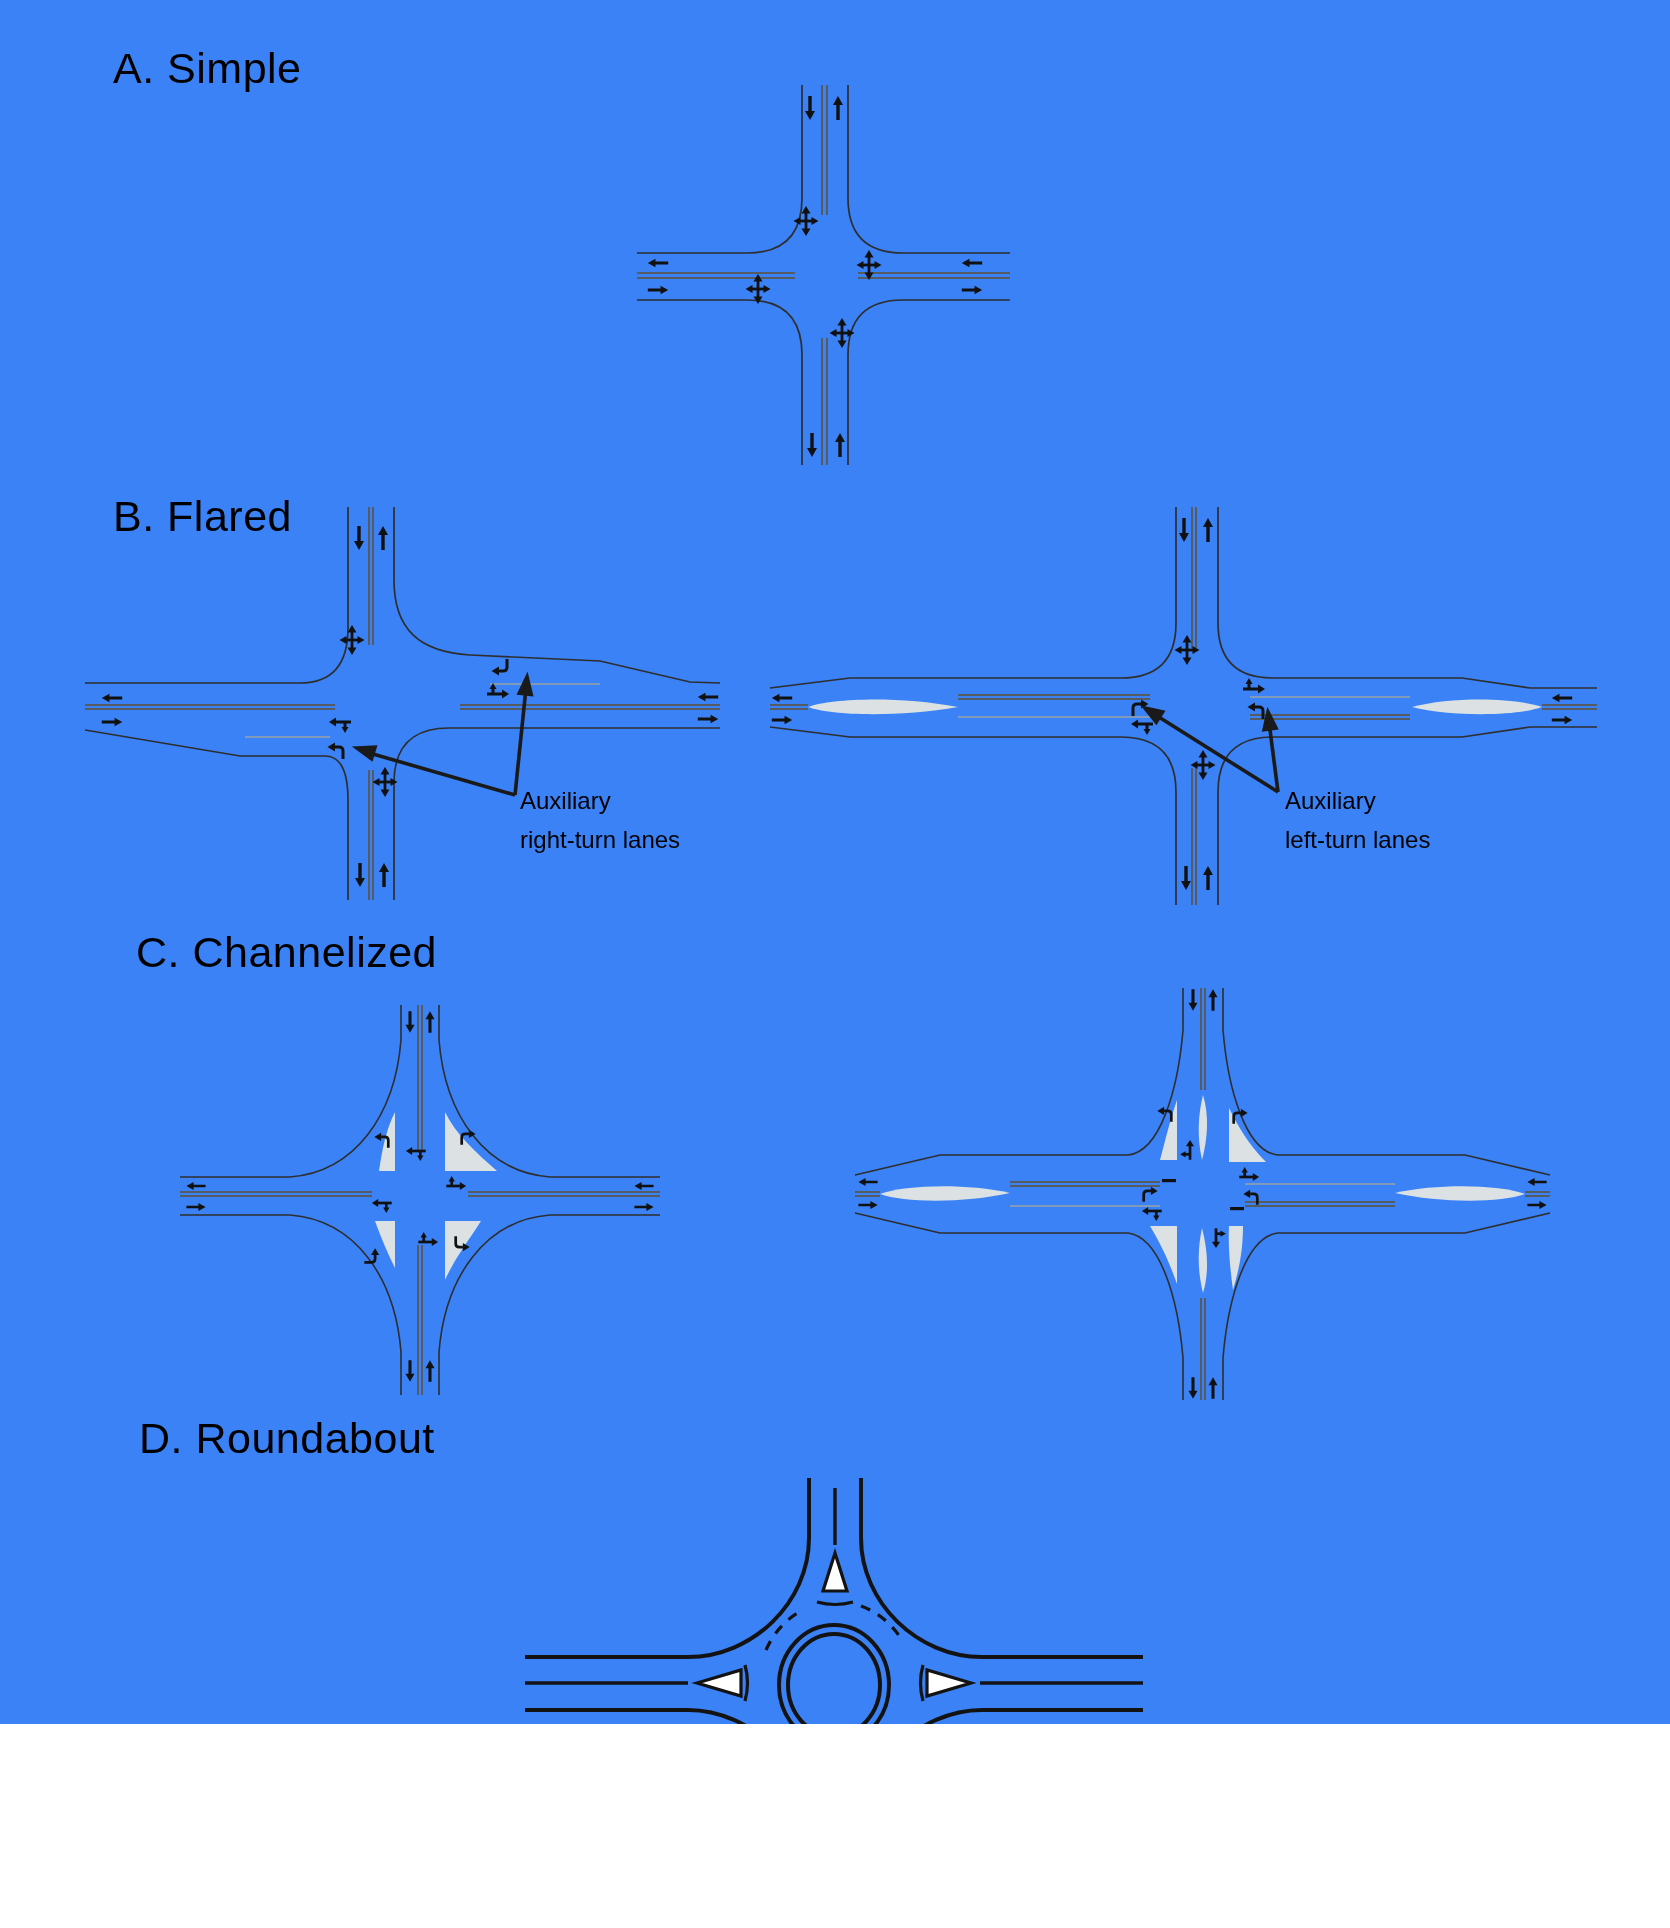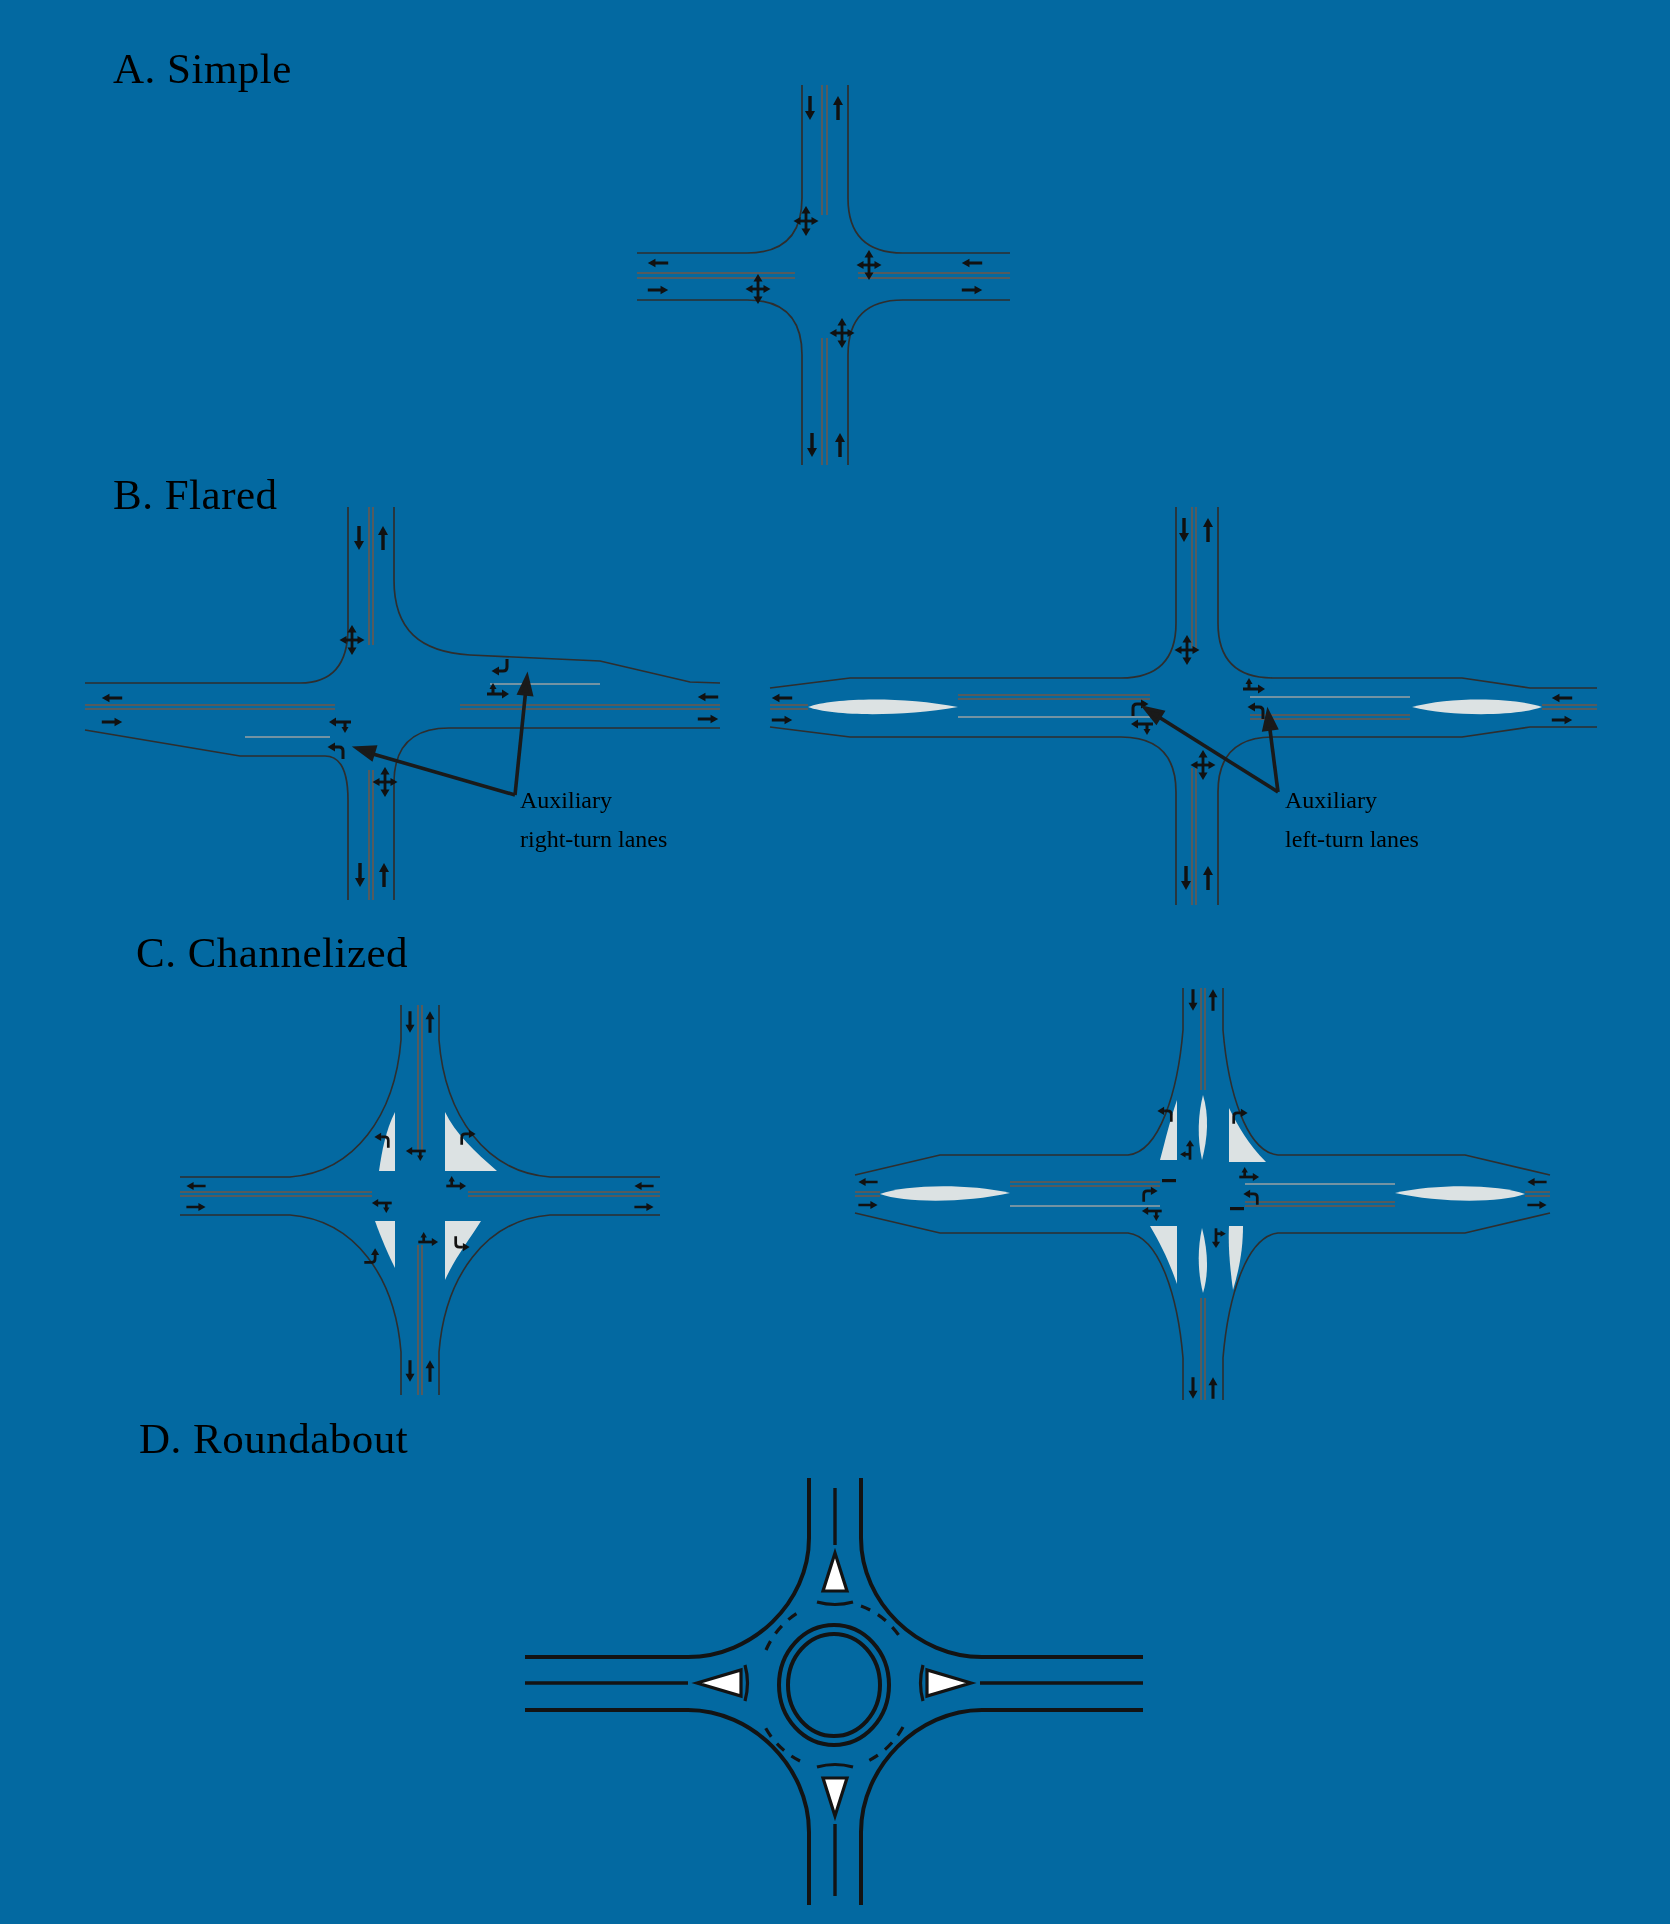--- a/index.html
+++ b/index.html
@@ -1,17 +1,17 @@
 <!DOCTYPE html>
 <html><head>
 <meta charset="utf-8">
 <style>
   html,body{margin:0;padding:0;background:#ffffff;}
-  .canvas{position:relative;width:1670px;height:1924px;background:#0369a1;overflow:hidden;
-          font-family:Liberation Serif, serif;}
+  .canvas{position:relative;width:1670px;height:1724px;background:#3b82f6;overflow:hidden;
+          font-family:Liberation Sans, sans-serif;}
   .canvas svg{position:absolute;left:0;top:0;}
   .sec-title{position:absolute;font-size:43px;color:#000;white-space:nowrap;letter-spacing:0.5px;}
   .annot{position:absolute;font-size:24px;line-height:39px;color:#000;white-space:nowrap;}
 </style>
 </head>
 <body>
 
 <div class="canvas">
 
 <svg width="1670" height="1928" viewBox="0 0 1670 1928" xmlns="http://www.w3.org/2000/svg">
@@ -302,21 +302,21 @@
     <g stroke-width="3.2" stroke-dasharray="10 9">
       <path d="M766,1650 A80,84 0 0 1 799,1612"></path>
       <path d="M861,1606 A80,84 0 0 1 900,1637"></path>
       <path d="M903,1727 A80,84 0 0 1 868,1761"></path>
       <path d="M800,1761 A80,84 0 0 1 765,1727"></path>
     </g>
   </g>
 </svg>
 
 <div class="sec-title" style="left:113px;top:44px">A. Simple</div>
-<div class="sec-title" style="left:113px;top:470px">B. Flared</div>
+<div class="sec-title" style="left:113px;top:492px">B. Flared</div>
 <div class="sec-title" style="left:139px;top:1414px">D. Roundabout</div>
 <div class="sec-title" style="left:136px;top:928px">C. Channelized</div>
 
 <div class="annot" style="left:520px;top:781px">
   <div>Auxiliary</div>
   <div>right-turn lanes</div>
 </div>
 <div class="annot" style="left:1285px;top:781px">
   <div>Auxiliary</div>
   <div>left-turn lanes</div>

